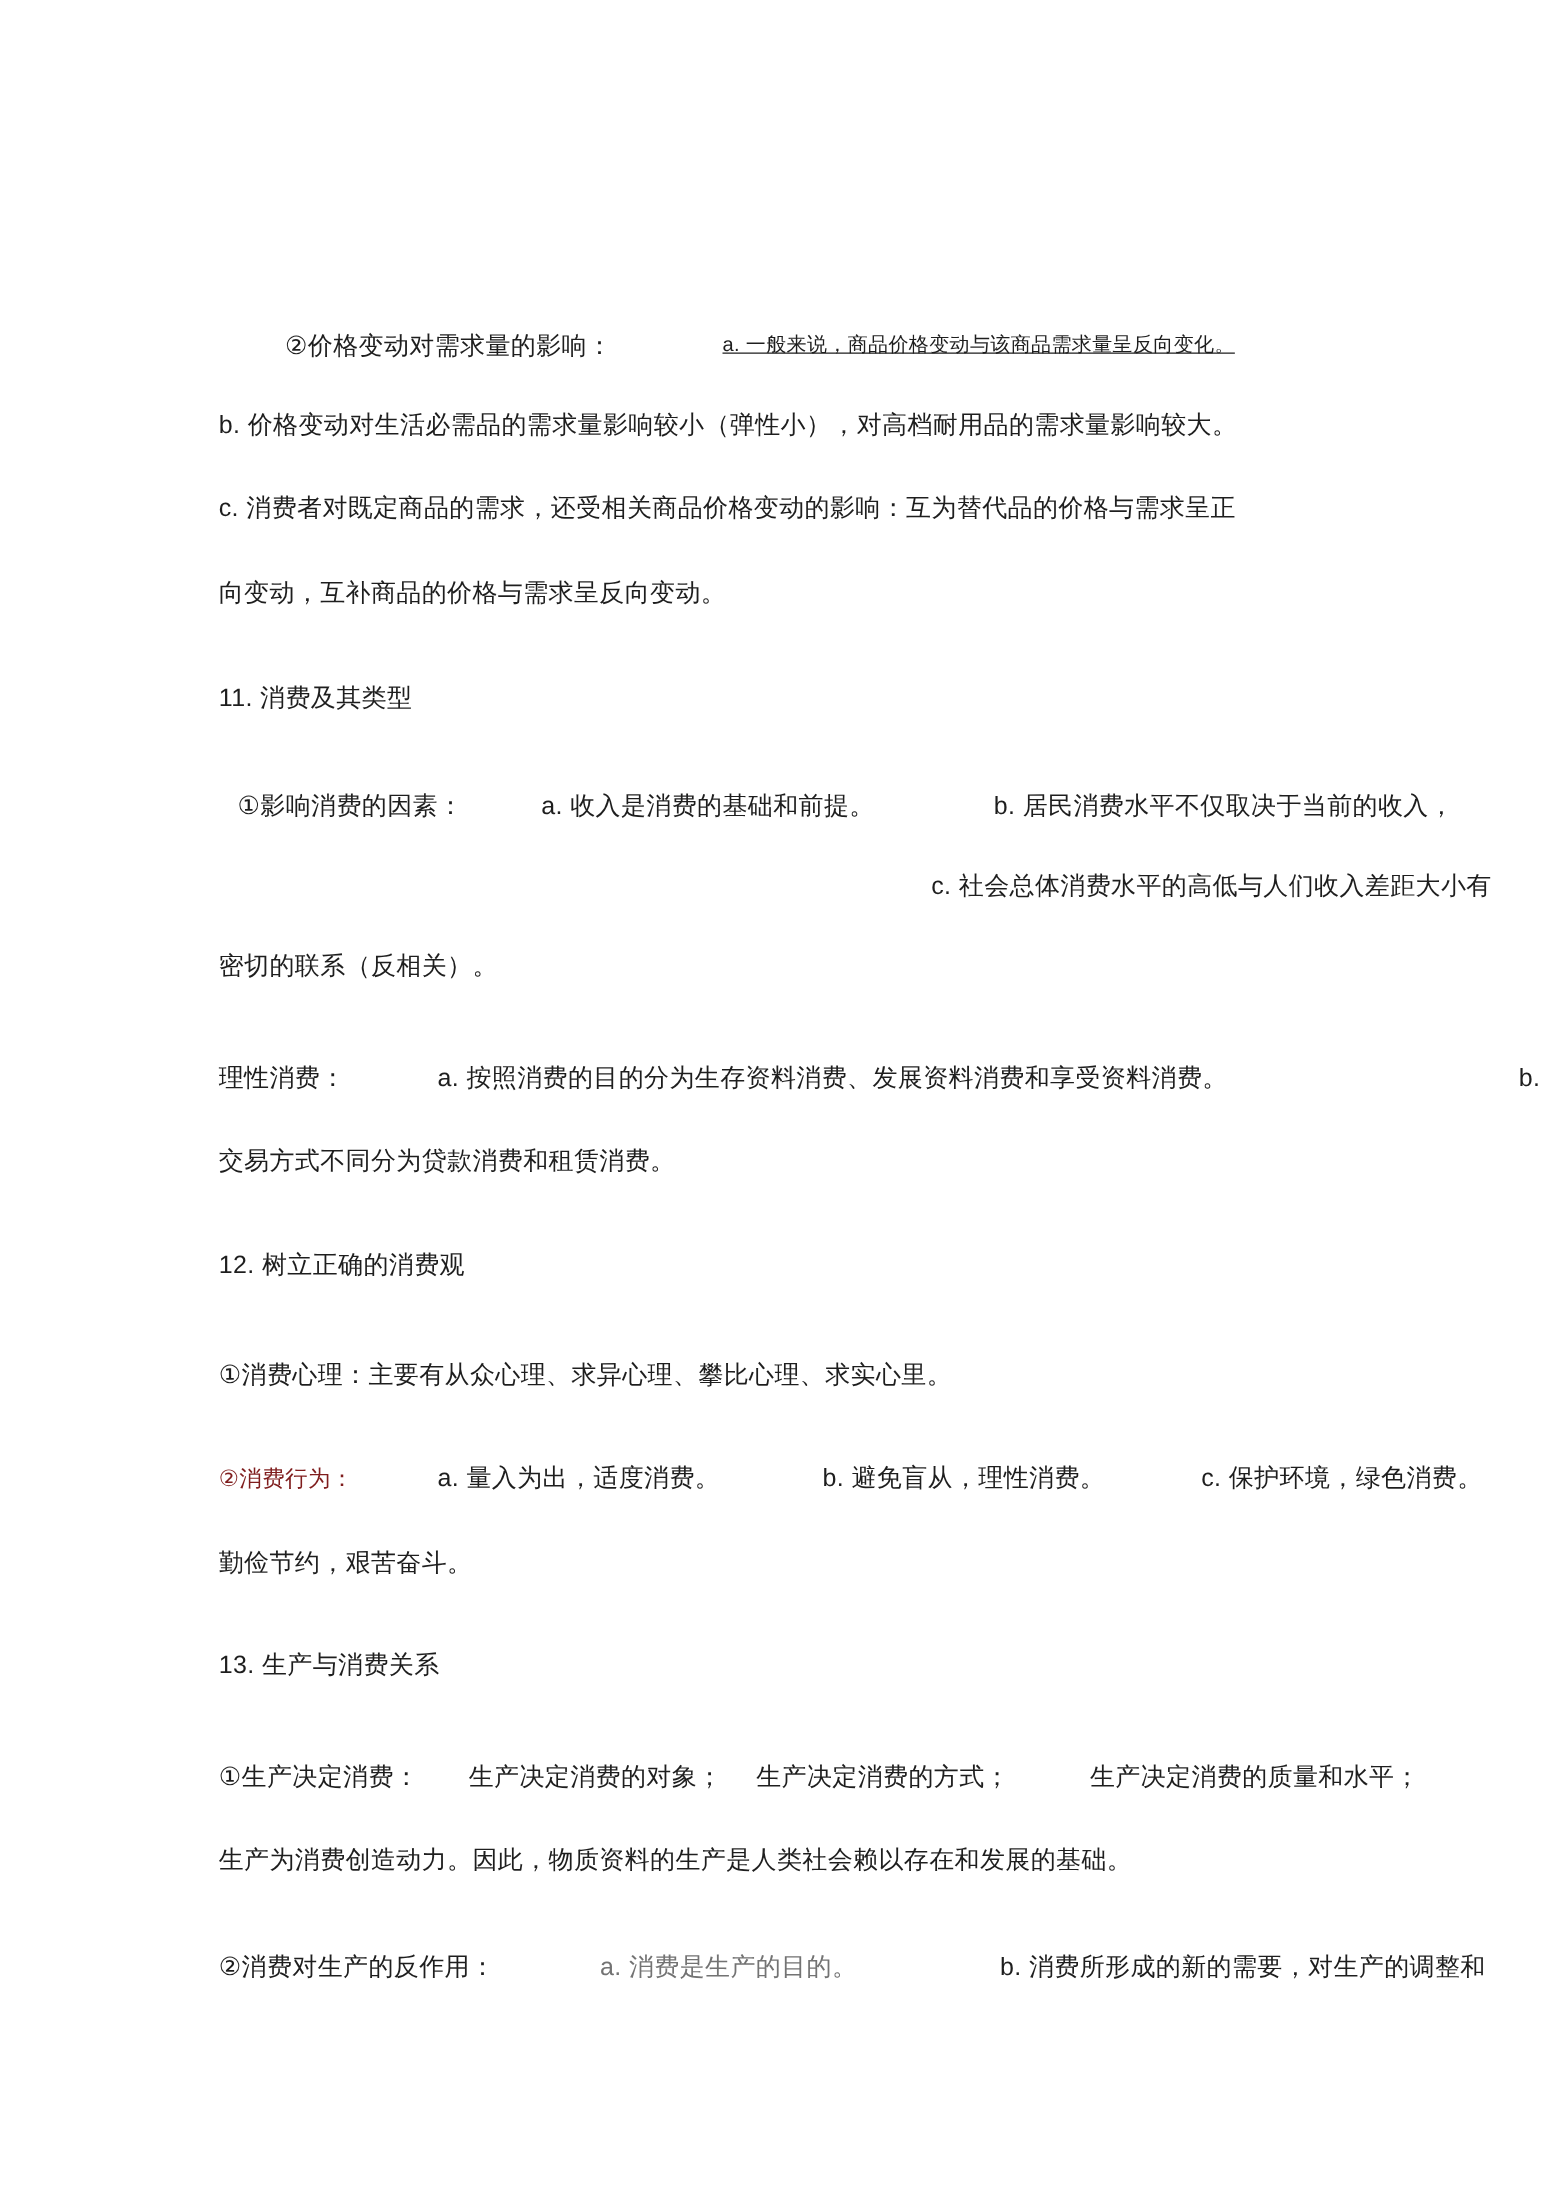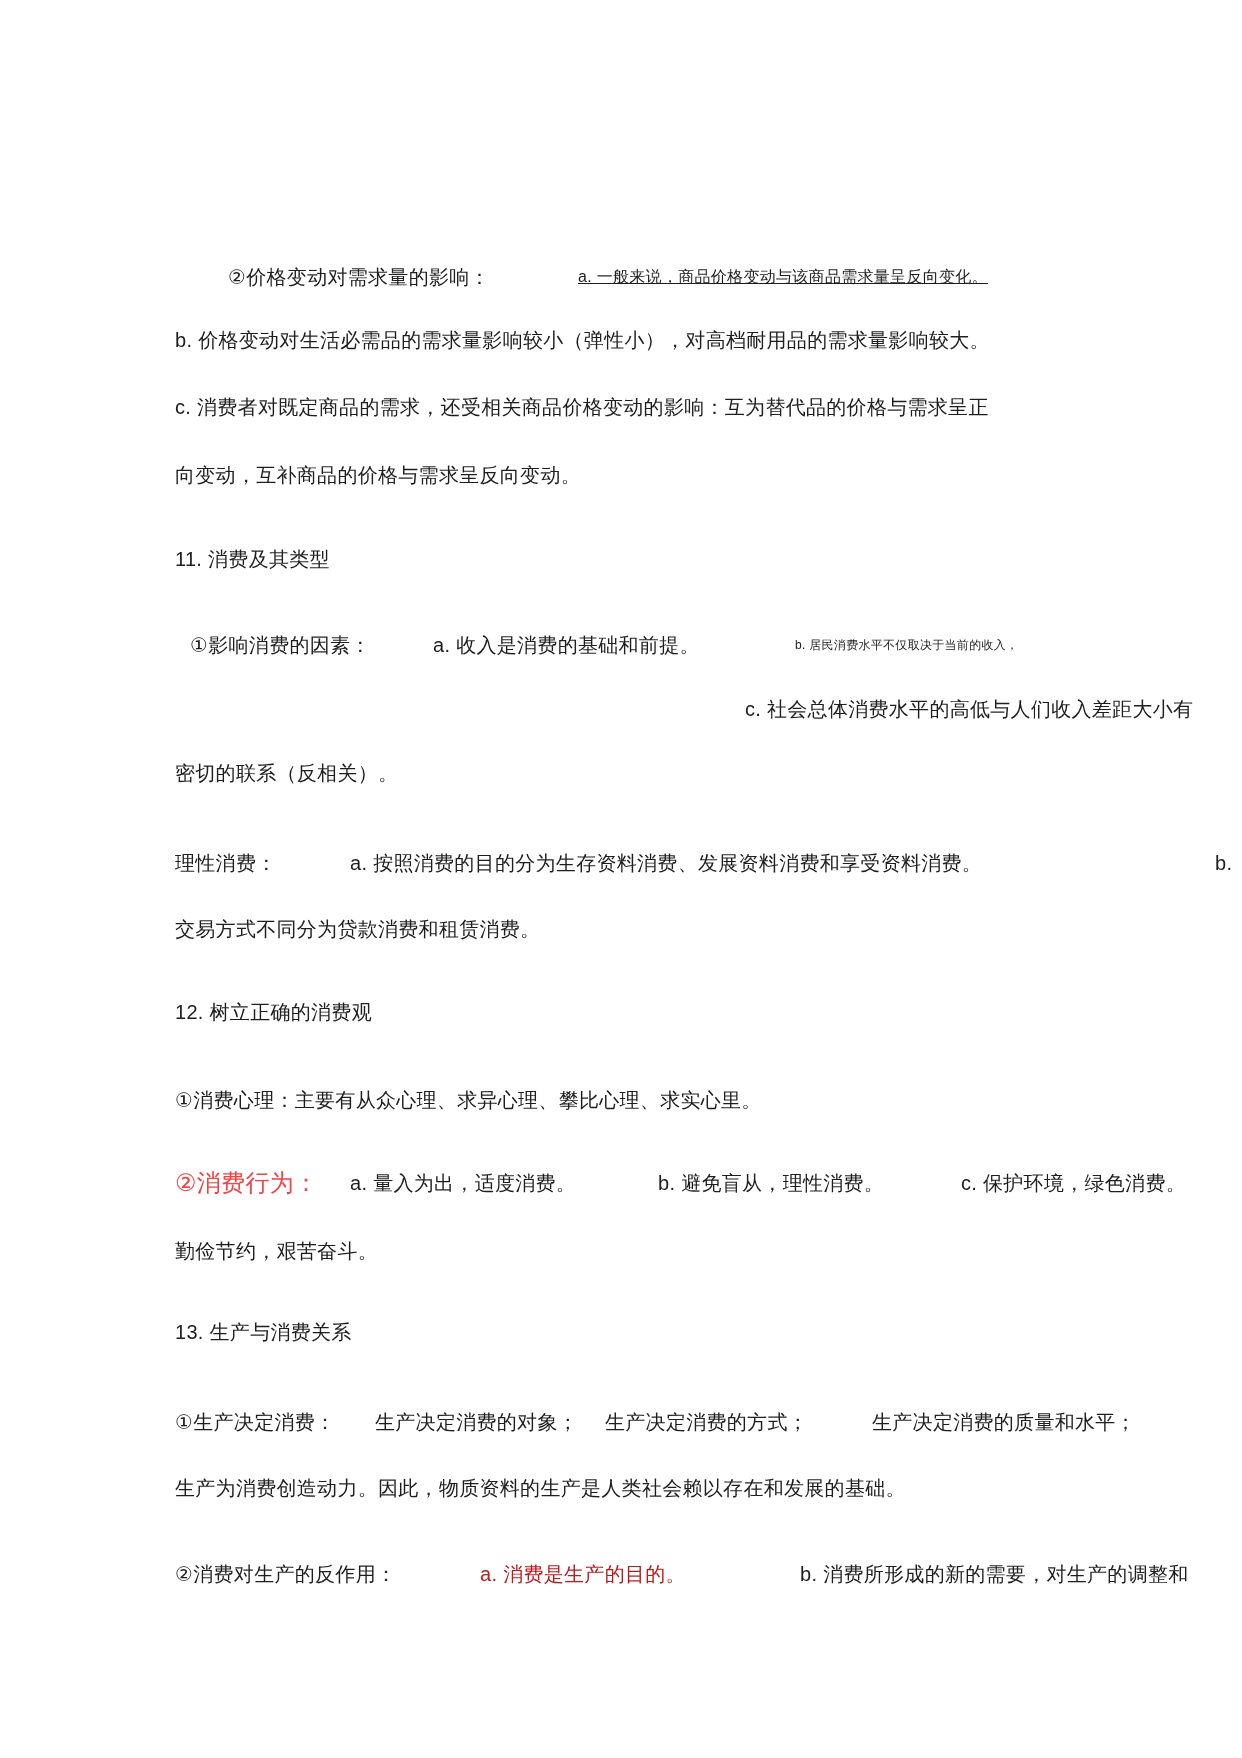--- a/index.html
+++ b/index.html
@@ -47,21 +47,21 @@
     </div>
     <div class="text-line" style="top: 462px;">
       <span class="text-segment" style="left: 175px; color: rgb(30, 30, 30); font-size: 20px;">向变动，互补商品的价格与需求呈反向变动。</span>
     </div>
     <div class="text-line" style="top: 546px;">
       <span class="text-segment" style="left: 175px; color: rgb(30, 30, 30); font-size: 20px;">11. 消费及其类型</span>
     </div>
     <div class="text-line" style="top: 632px;">
       <span class="text-segment" style="left: 190px; color: rgb(30, 30, 30); font-size: 20px;">①影响消费的因素：</span>
       <span class="text-segment" style="left: 433px; color: rgb(30, 30, 30); font-size: 20px;">a. 收入是消费的基础和前提。</span>
-      <span class="text-segment" style="left: 795px; color: rgb(30, 30, 30); font-size: 12px;">b. 居民消费水平不仅取决于当前的收入，</span>
+      <span class="text-segment" style="left: 795px; color: rgb(30, 30, 30); font-size: 20px;">b. 居民消费水平不仅取决于当前的收入，</span>
     </div>
     <div class="text-line" style="top: 696px;">
       <span class="text-segment" style="left: 745px; color: rgb(30, 30, 30); font-size: 20px;">c. 社会总体消费水平的高低与人们收入差距大小有</span>
     </div>
     <div class="text-line" style="top: 760px;">
       <span class="text-segment" style="left: 175px; color: rgb(30, 30, 30); font-size: 20px;">密切的联系（反相关）。</span>
     </div>
     <div class="text-line" style="top: 850px;">
       <span class="text-segment" style="left: 175px; color: rgb(30, 30, 30); font-size: 20px;">理性消费：</span>
       <span class="text-segment" style="left: 350px; color: rgb(30, 30, 30); font-size: 20px;">a. 按照消费的目的分为生存资料消费、发展资料消费和享受资料消费。</span>
@@ -70,21 +70,21 @@
     <div class="text-line" style="top: 916px;">
       <span class="text-segment" style="left: 175px; color: rgb(30, 30, 30); font-size: 20px;">交易方式不同分为贷款消费和租赁消费。</span>
     </div>
     <div class="text-line" style="top: 999px;">
       <span class="text-segment" style="left: 175px; color: rgb(30, 30, 30); font-size: 20px;">12. 树立正确的消费观</span>
     </div>
     <div class="text-line" style="top: 1087px;">
       <span class="text-segment" style="left: 175px; color: rgb(30, 30, 30); font-size: 20px;">①消费心理：主要有从众心理、求异心理、攀比心理、求实心里。</span>
     </div>
     <div class="text-line" style="top: 1170px;">
-      <span class="text-segment" style="left: 175px; color: #ef4444; font-size: 24px;">②消费行为：</span>
+      <span class="text-segment" style="left: 175px; color: #7f1d1d; font-size: 18px;">②消费行为：</span>
       <span class="text-segment" style="left: 350px; color: rgb(30, 30, 30); font-size: 20px;">a. 量入为出，适度消费。</span>
       <span class="text-segment" style="left: 658px; color: rgb(30, 30, 30); font-size: 20px;">b. 避免盲从，理性消费。</span>
       <span class="text-segment" style="left: 961px; color: rgb(30, 30, 30); font-size: 20px;">c. 保护环境，绿色消费。</span>
     </div>
     <div class="text-line" style="top: 1238px;">
       <span class="text-segment" style="left: 175px; color: rgb(30, 30, 30); font-size: 20px;">勤俭节约，艰苦奋斗。</span>
     </div>
     <div class="text-line" style="top: 1319px;">
       <span class="text-segment" style="left: 175px; color: rgb(30, 30, 30); font-size: 20px;">13. 生产与消费关系</span>
     </div>
@@ -92,16 +92,16 @@
       <span class="text-segment" style="left: 175px; color: rgb(30, 30, 30); font-size: 20px;">①生产决定消费：</span>
       <span class="text-segment" style="left: 375px; color: rgb(30, 30, 30); font-size: 20px;">生产决定消费的对象；</span>
       <span class="text-segment" style="left: 605px; color: rgb(30, 30, 30); font-size: 20px;">生产决定消费的方式；</span>
       <span class="text-segment" style="left: 872px; color: rgb(30, 30, 30); font-size: 20px;">生产决定消费的质量和水平；</span>
     </div>
     <div class="text-line" style="top: 1475px;">
       <span class="text-segment" style="left: 175px; color: rgb(30, 30, 30); font-size: 20px;">生产为消费创造动力。因此，物质资料的生产是人类社会赖以存在和发展的基础。</span>
     </div>
     <div class="text-line" style="top: 1561px;">
       <span class="text-segment" style="left: 175px; color: rgb(30, 30, 30); font-size: 20px;">②消费对生产的反作用：</span>
-      <span class="text-segment" style="left: 480px; color: #b91c1c; font-size: 20px;">a. 消费是生产的目的。</span>
+      <span class="text-segment" style="left: 480px; color: #737373; font-size: 20px;">a. 消费是生产的目的。</span>
       <span class="text-segment" style="left: 800px; color: rgb(30, 30, 30); font-size: 20px;">b. 消费所形成的新的需要，对生产的调整和</span>
     </div>
   </div>
 
 </body></html>

